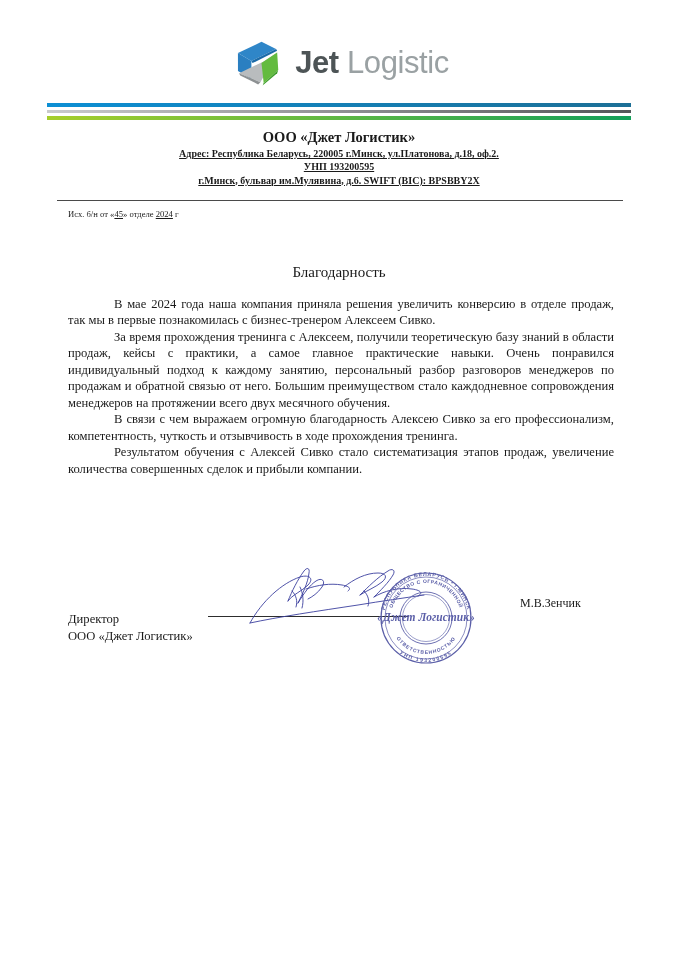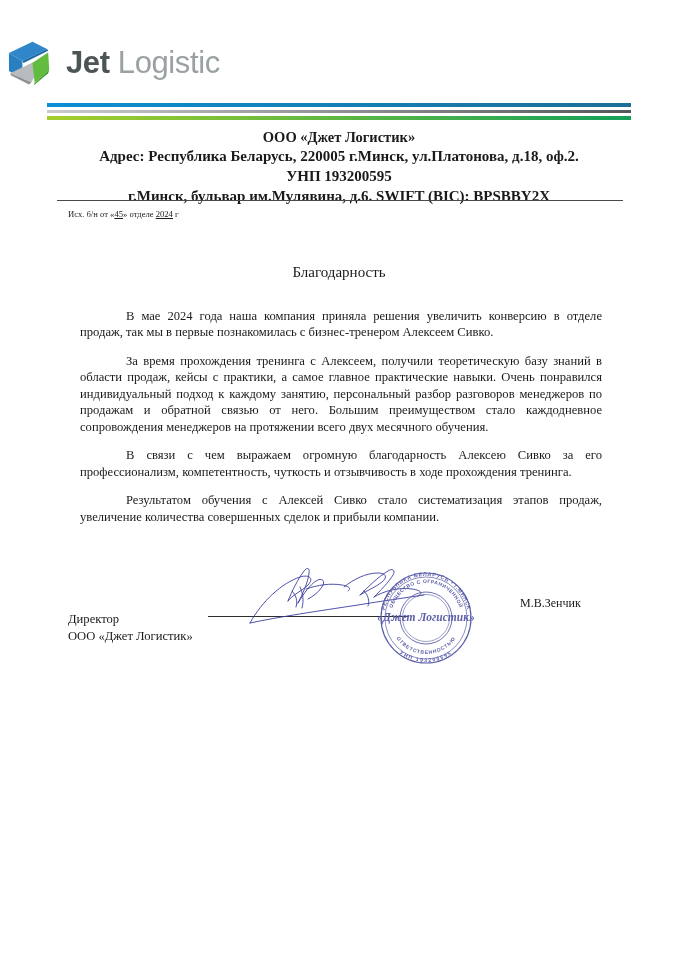--- a/index.html
+++ b/index.html
@@ -24,21 +24,21 @@
   }
 
   
   .logo-block {
     position: absolute;
     left: 0;
     top: 34px;
     width: 678px;
     display: flex;
     align-items: center;
-    justify-content: flex-start;
+    justify-content: center;
     gap: 10px;
   }
   .logo-mark {
     width: 56px;
     height: 56px;
     display: block;
   }
   .logo-word {
     font-family: "Liberation Sans", sans-serif;
     font-size: 31px;
@@ -87,23 +87,24 @@
     width: 678px;
     text-align: center;
   }
   .company-name {
     font-size: 14.5px;
     font-weight: bold;
     line-height: 1.25;
     margin-bottom: 1px;
   }
   .company-line {
-    font-size: 15px;
+    font-size: 10px;
     font-weight: bold;
     line-height: 1.32;
+    text-decoration: underline;
   }
 
   .header-rule {
     position: absolute;
     left: 57px;
     top: 200px;
     width: 566px;
     border-top: 1px solid #4a4a4a;
   }
 
@@ -134,21 +135,21 @@
   .body-text {
     position: absolute;
     left: 68px;
     top: 296px;
     width: 546px;
     font-size: 12.6px;
     line-height: 1.31;
     text-align: justify;
   }
   .body-text p {
-    margin: 12px;
+    margin: 0;
     text-indent: 46px;
   }
 
   
   .sig-left {
     position: absolute;
     left: 68px;
     top: 611px;
     font-size: 12.6px;
     line-height: 1.35;

